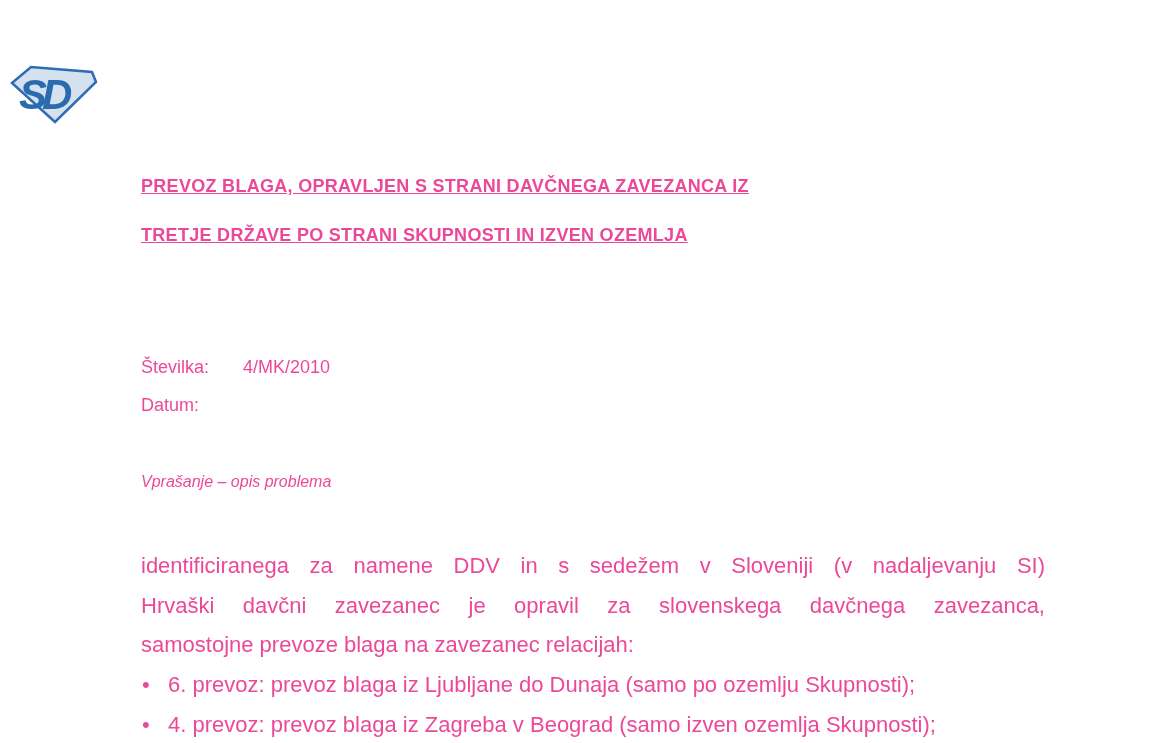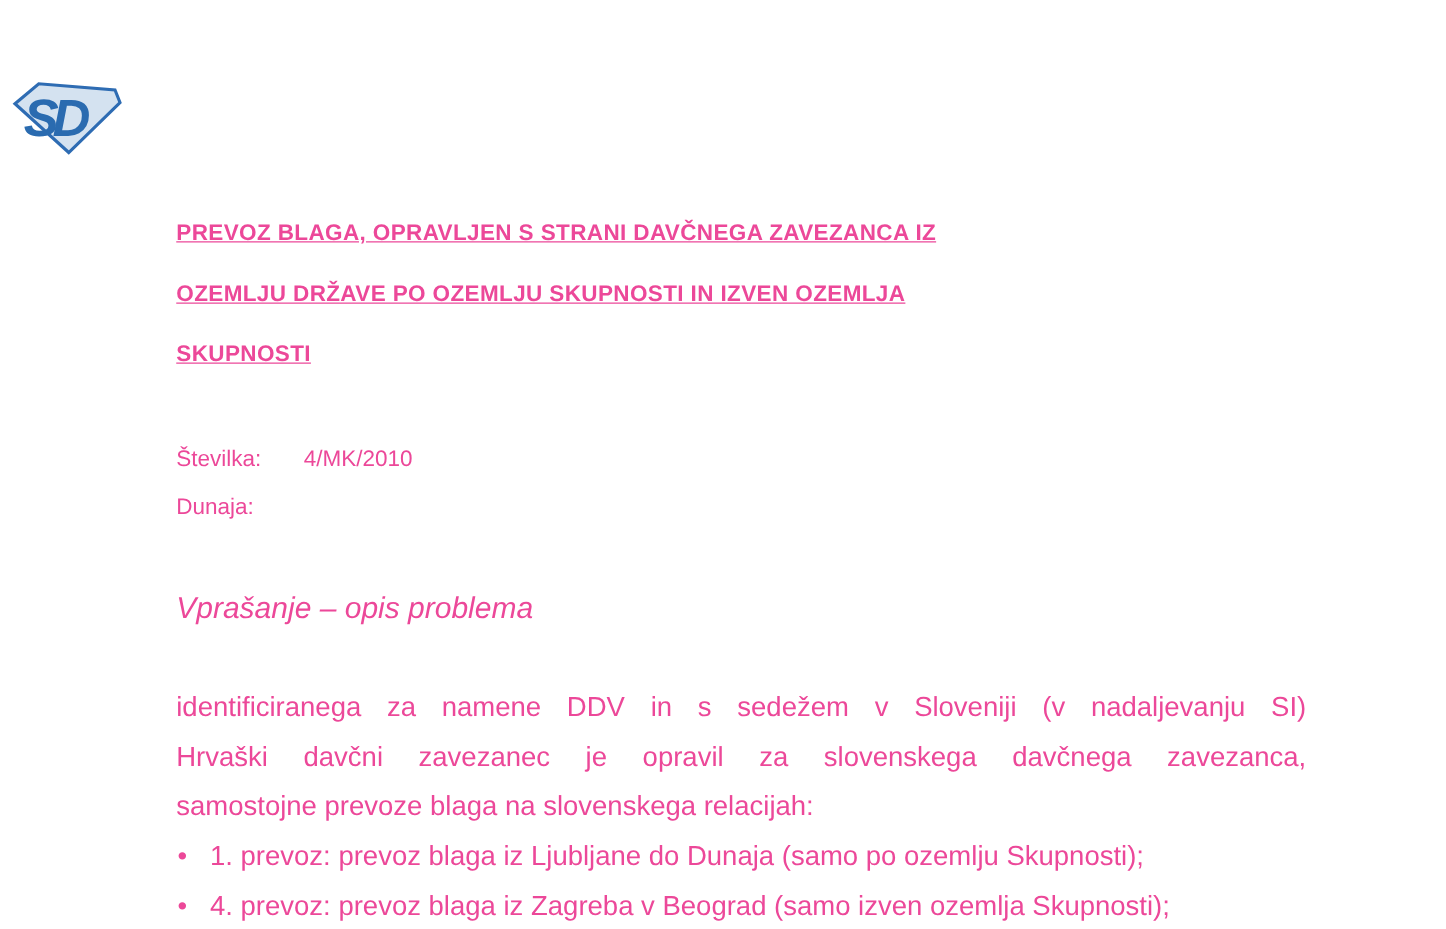--- a/index.html
+++ b/index.html
@@ -43,21 +43,21 @@
   }
   .meta-row {
     display: grid;
     grid-template-columns: 102px auto;
     line-height: 38px;
   }
   .section-heading {
     position: absolute;
     left: 141px;
     top: 458px;
-    font-size: 24px;
+    font-size: 16px;
     font-style: italic;
     white-space: nowrap;
   }
   .paragraph {
     position: absolute;
     left: 141px;
     top: 531px;
     width: 904px;
     font-size: 22px;
   }
@@ -91,46 +91,45 @@
 
   <div class="logo">
     <svg viewBox="0 0 88 60" xmlns="http://www.w3.org/2000/svg">
       <path d="M2 19 L21 3 L82 8 L86 18 L45 58 Z" stroke-width="2.5" stroke-linejoin="miter" fill="#d4e2f0" stroke="#2e6cb3"></path>
       <text x="9" y="45" font-family="Liberation Sans, DejaVu Sans, sans-serif" font-size="42" font-weight="bold" font-style="italic" letter-spacing="-5" fill="#2a6bb0">SD</text>
     </svg>
   </div>
 
   <h1 class="doc-title">
     <div class="title-line">PREVOZ BLAGA, OPRAVLJEN S STRANI DAVČNEGA ZAVEZANCA IZ</div>
-    <div class="title-line">OZEMLJU DRŽAVE PO OZEMLJU SKUPNOSTI IN IZVEN OZEMLJA</div>
-    <div class="title-line">SKUPNOSTI</div>
+    <div class="title-line">TRETJE DRŽAVE PO STRANI SKUPNOSTI IN IZVEN OZEMLJA</div>
   </h1>
 
   <div class="meta">
     <div class="meta-row">
       <span>Številka:</span>
       <span>4/MK/2010</span>
     </div>
     <div class="meta-row">
-      <span>Dunaja:</span>
+      <span>Datum:</span>
     </div>
   </div>
 
   <div class="section-heading">Vprašanje – opis problema</div>
 
   <div class="paragraph">
     <div class="pline justify">identificiranega za namene DDV in s sedežem v Sloveniji (v nadaljevanju SI)</div>
     <div class="pline justify">Hrvaški davčni zavezanec je opravil za slovenskega davčnega zavezanca,</div>
-    <div class="pline">samostojne prevoze blaga na slovenskega relacijah:</div>
+    <div class="pline">samostojne prevoze blaga na zavezanec relacijah:</div>
   </div>
 
   <ul class="bullets">
     <li class="bullet-item">
       <span class="bullet-marker">•</span>
-      <span>1. prevoz: prevoz blaga iz Ljubljane do Dunaja (samo po ozemlju Skupnosti);</span>
+      <span>6. prevoz: prevoz blaga iz Ljubljane do Dunaja (samo po ozemlju Skupnosti);</span>
     </li>
     <li class="bullet-item">
       <span class="bullet-marker">•</span>
       <span>4. prevoz: prevoz blaga iz Zagreba v Beograd (samo izven ozemlja Skupnosti);</span>
     </li>
   </ul>
 
 </div>
 
 </body></html>

